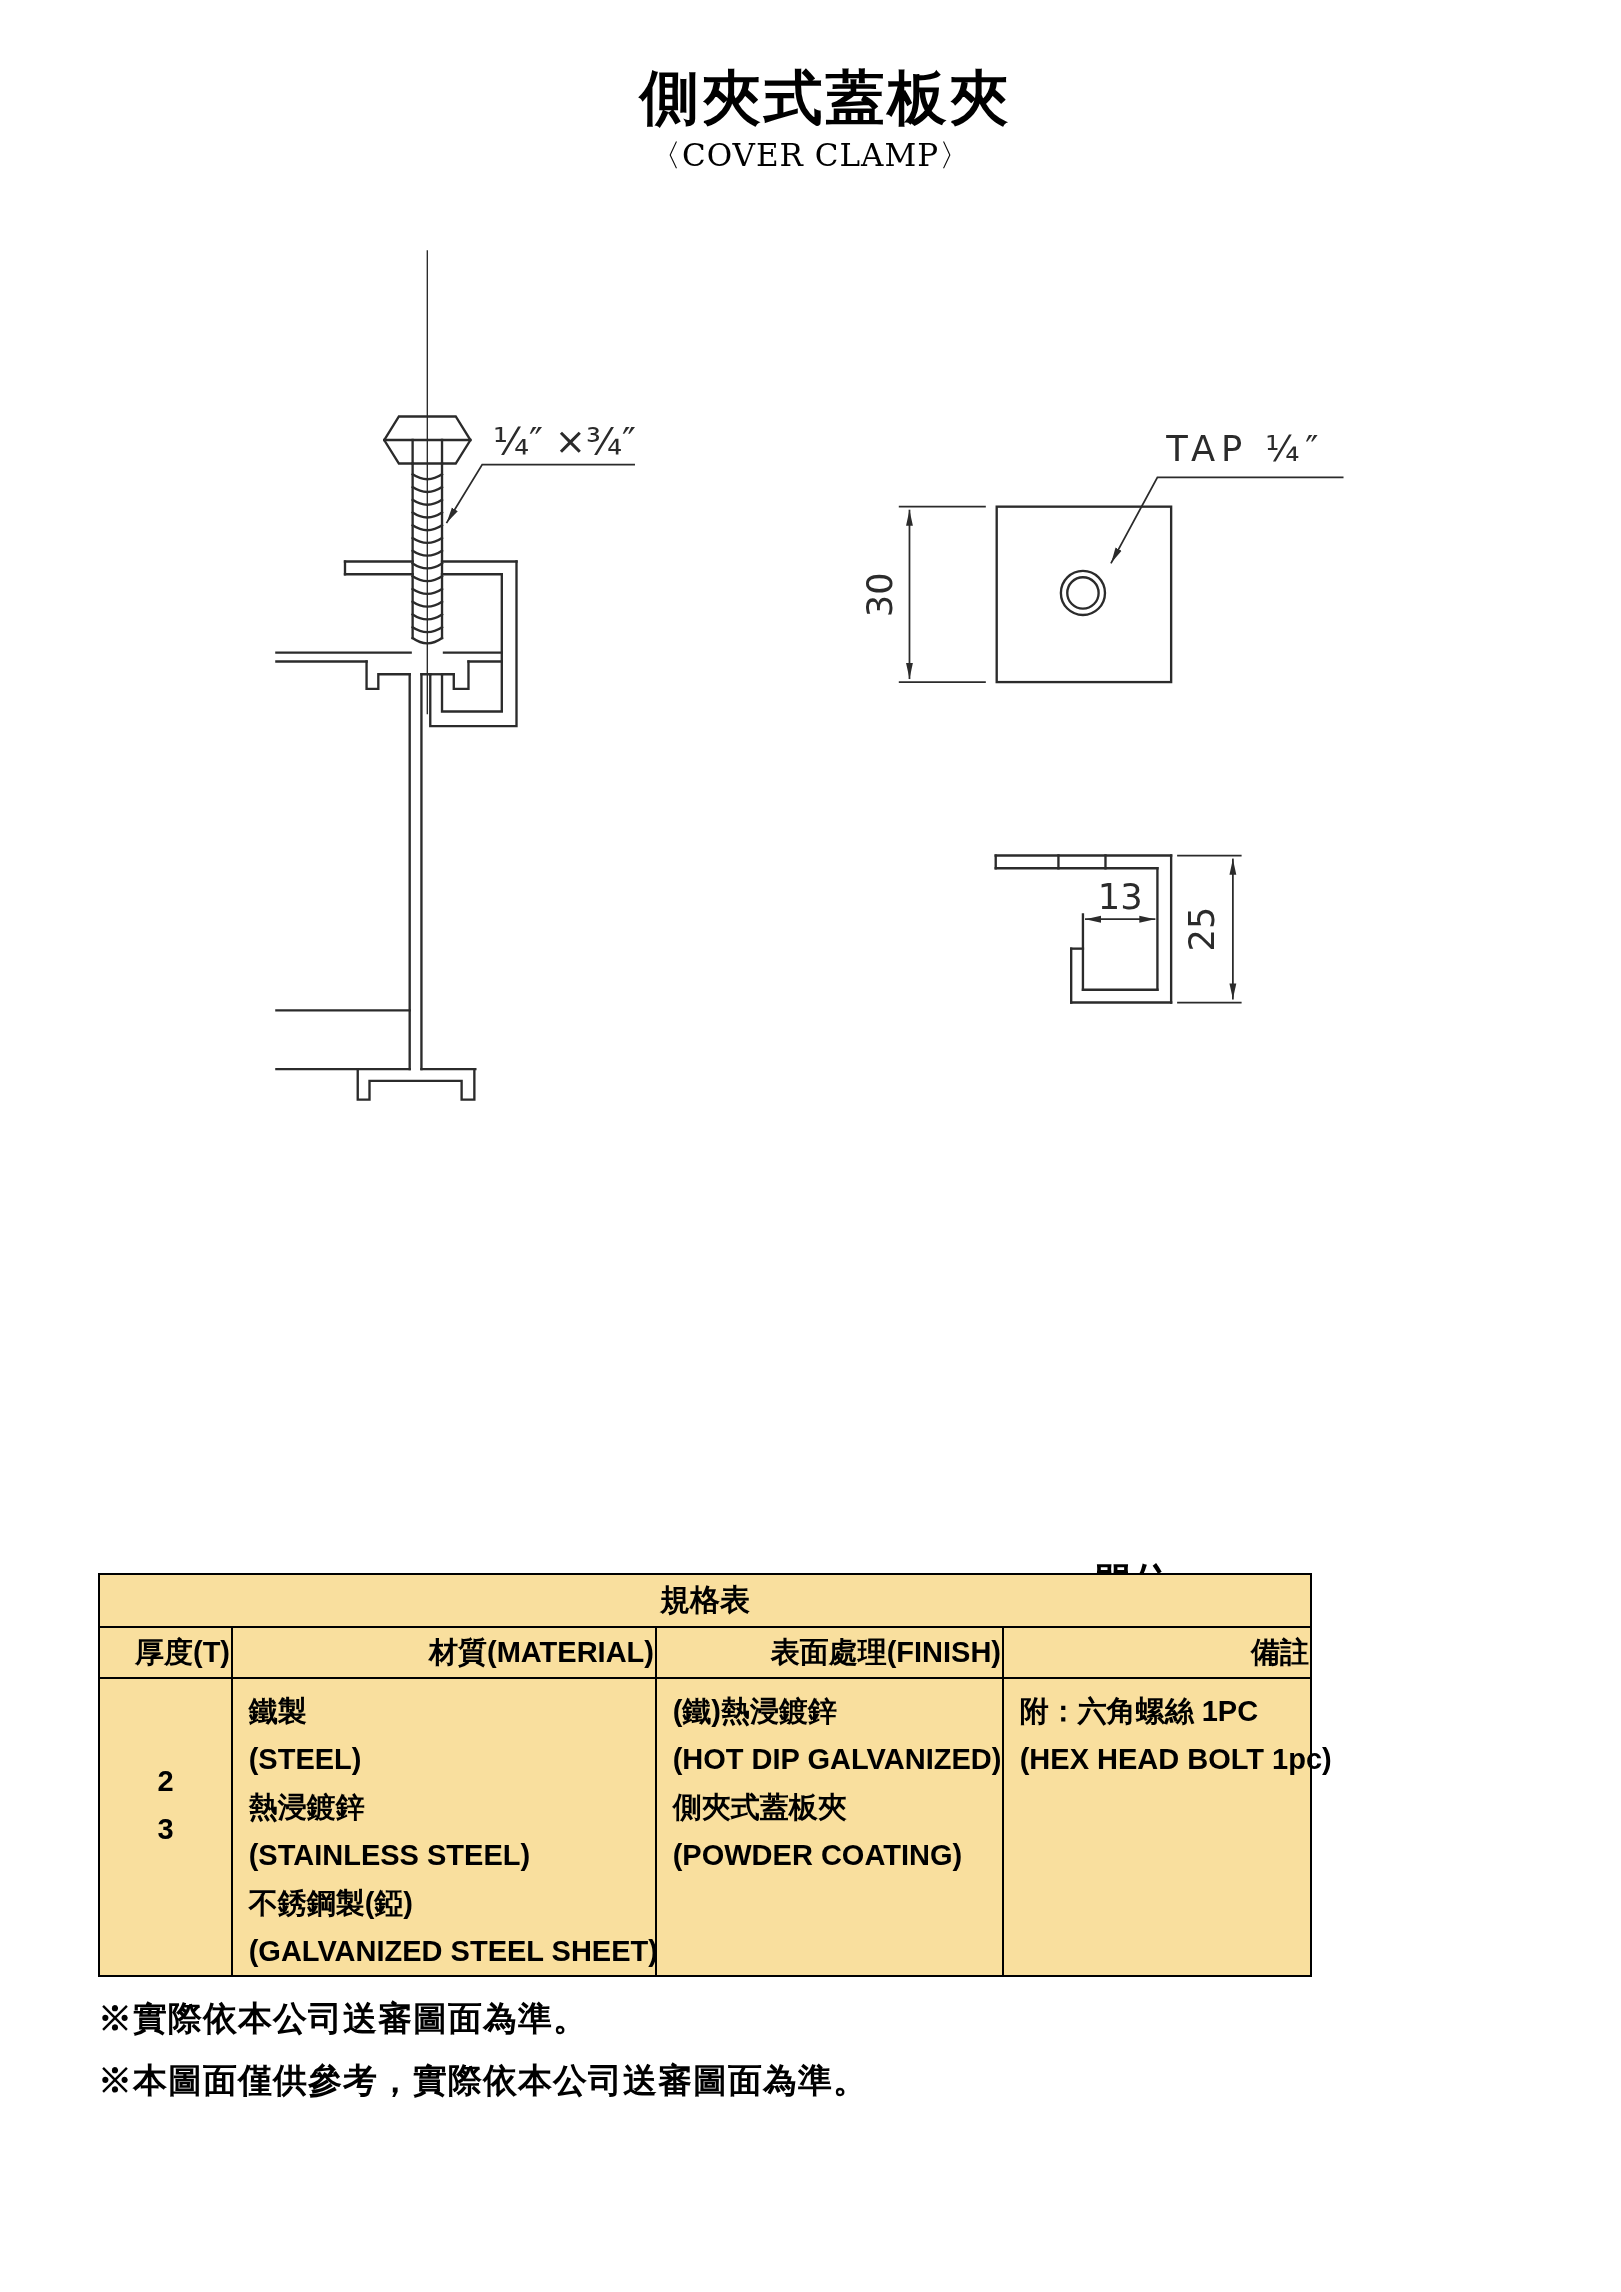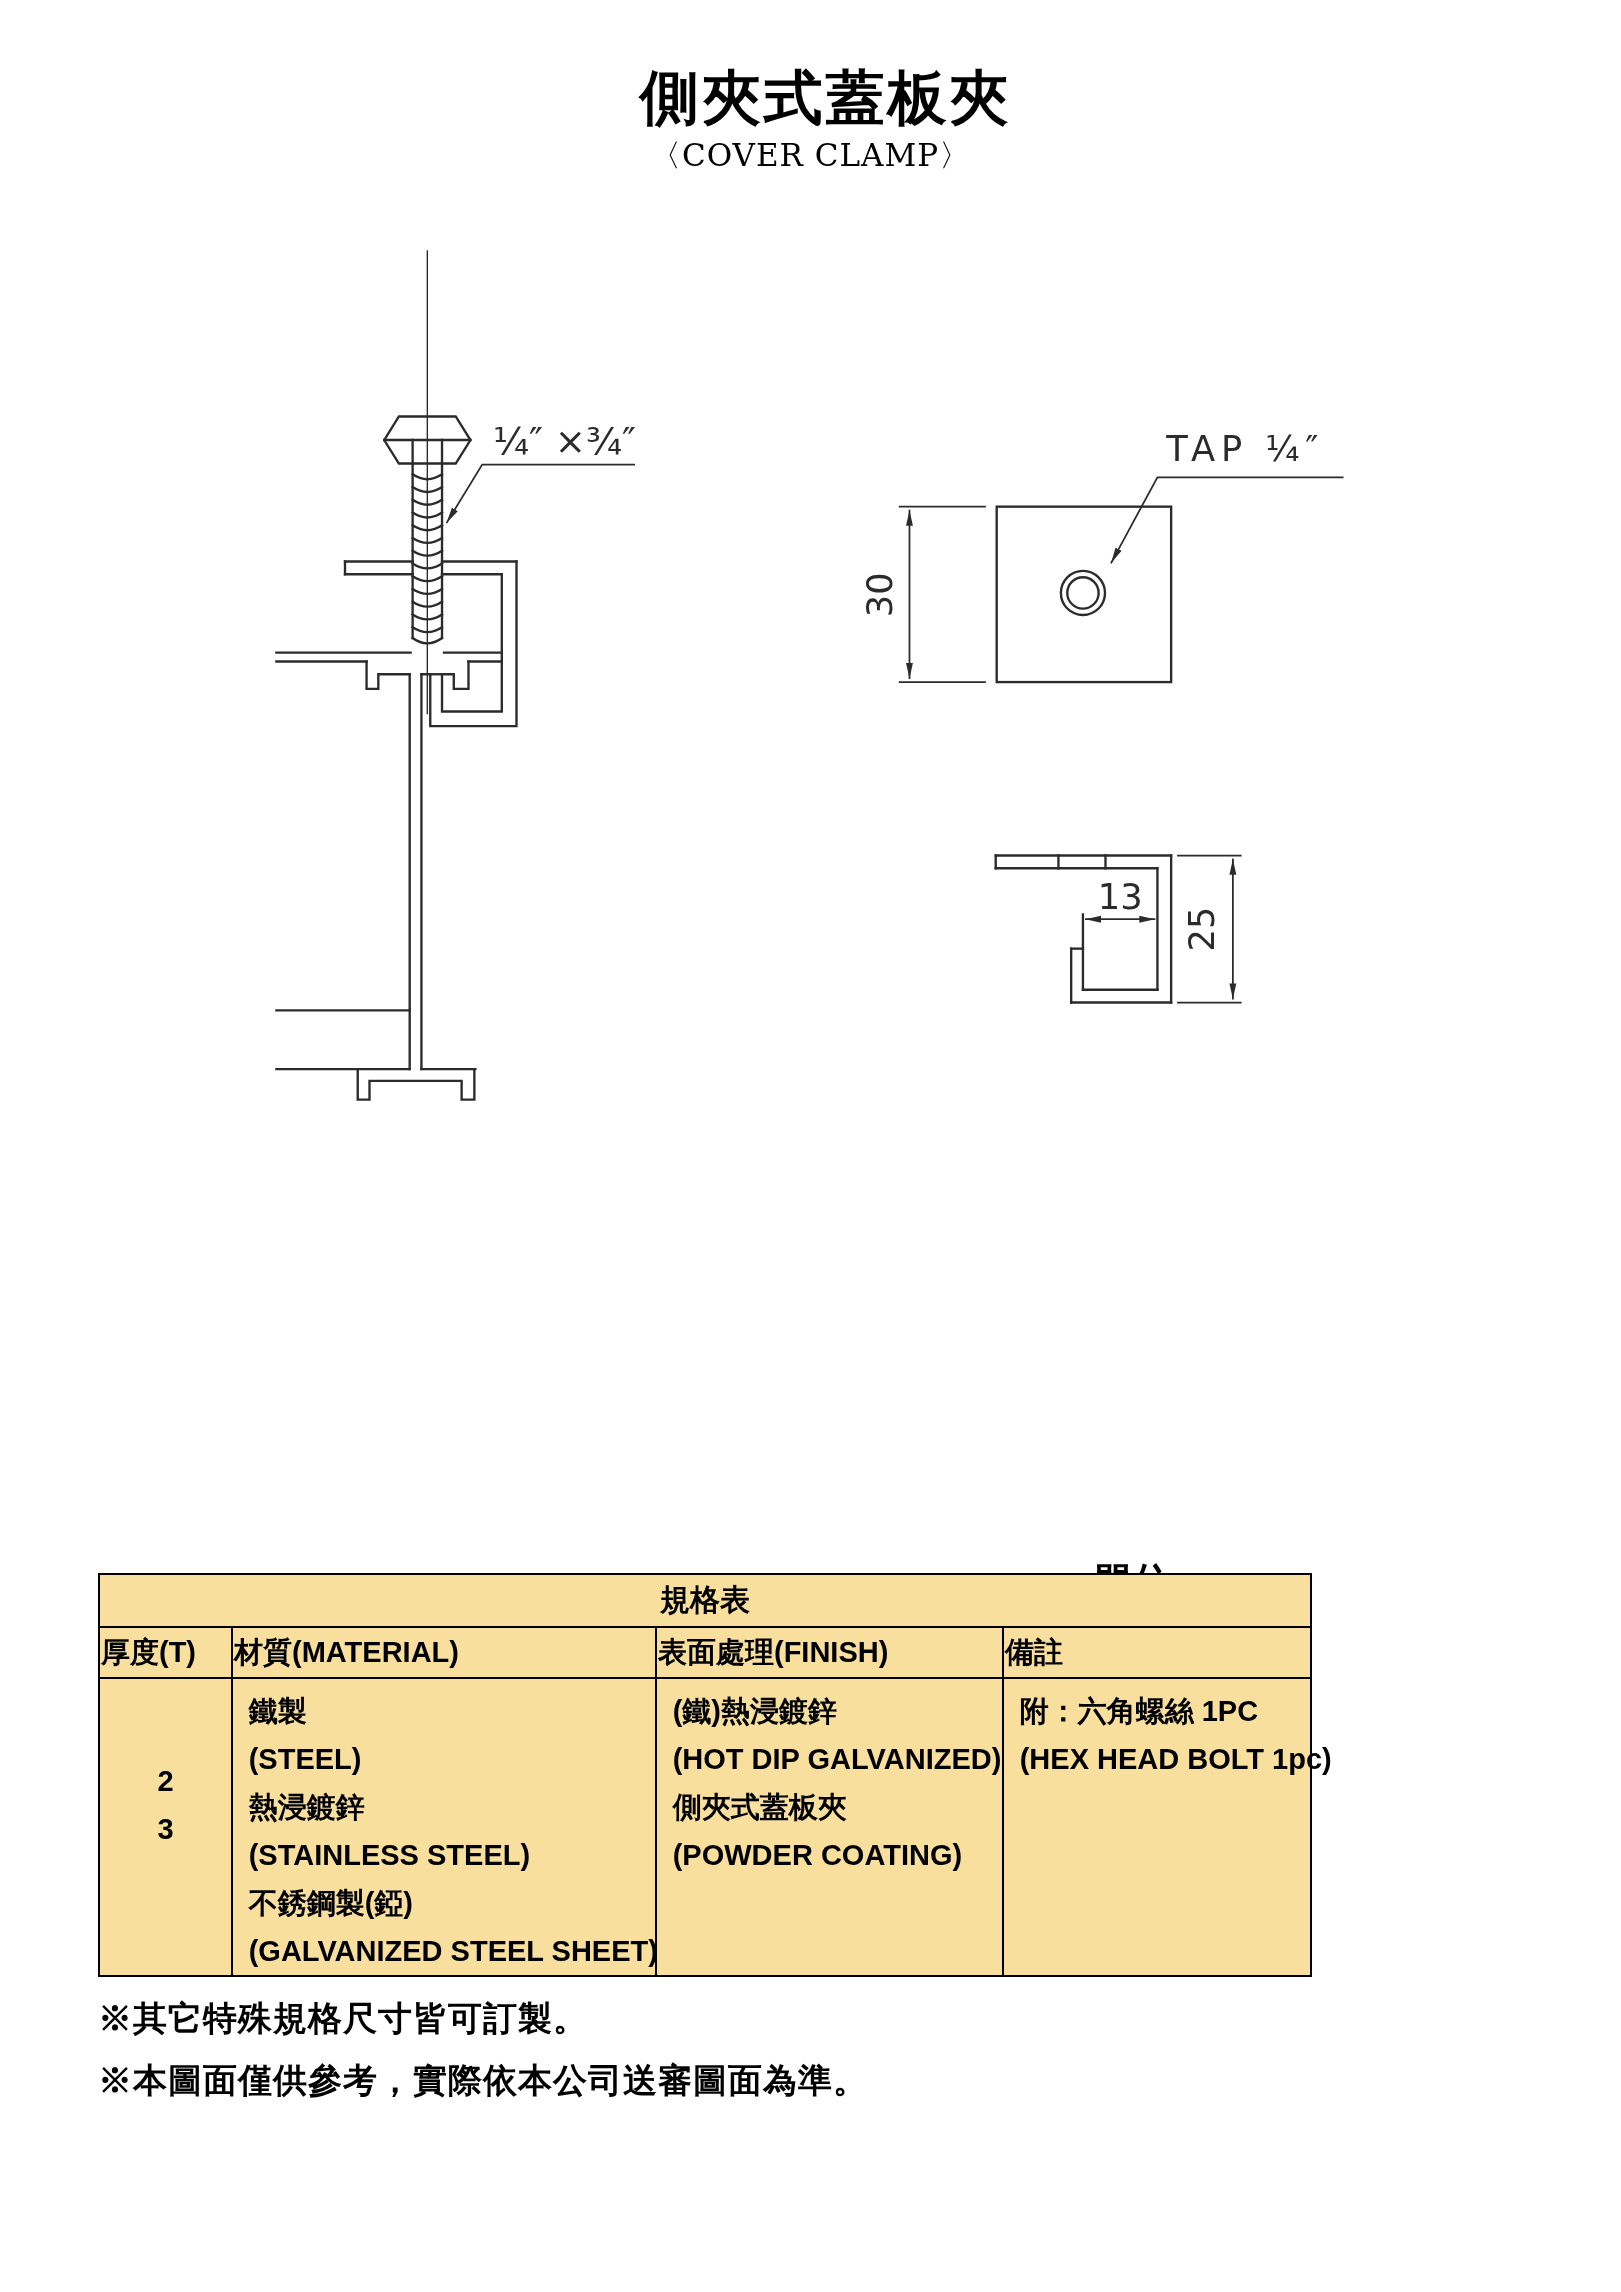--- a/index.html
+++ b/index.html
@@ -46,21 +46,21 @@
     width:100%;height:100%;
     background:var(--table-fill);
     table-layout:fixed;
   }
   .spec-table-wrap td{
     border:2.9px solid #000;
     font-weight:bold;
     font-size:29px;
   }
   tr.t-title td{height:49px;text-align:center;font-size:30px;}
-  tr.t-head td{height:47px;text-align:left;}
+  tr.t-head td{height:47px;text-align:right;}
   tr.t-body td{vertical-align:top;padding:7.8px 0 0 15.7px;}
   tr.t-body td div{line-height:48px;white-space:nowrap;}
   td.c-thick{text-align:center;vertical-align:middle !important;padding:0 !important;}
   td.c-thick .thick-stack{position:relative;top:-21.6px;}
   td.c-thick div{line-height:48px;}
   .footnote{
     left:98px;
     font-family:"DejaVu Serif","Liberation Serif",serif;
     font-size:34px;font-weight:600;letter-spacing:1px;
   }
@@ -202,15 +202,15 @@
         </td>
         <td>
           <div>附：六角螺絲 1PC</div>
           <div>(HEX HEAD BOLT 1pc)</div>
         </td>
       </tr>
     </tbody>
   </table>
 </div>
 
-<div class="abs footnote fn1">※其它特殊規格尺寸皆可訂製。</div>
+<div class="abs footnote fn1">※實際依本公司送審圖面為準。</div>
 <div class="abs footnote fn2">※本圖面僅供參考，實際依本公司送審圖面為準。</div>
 
 
 </body></html>

